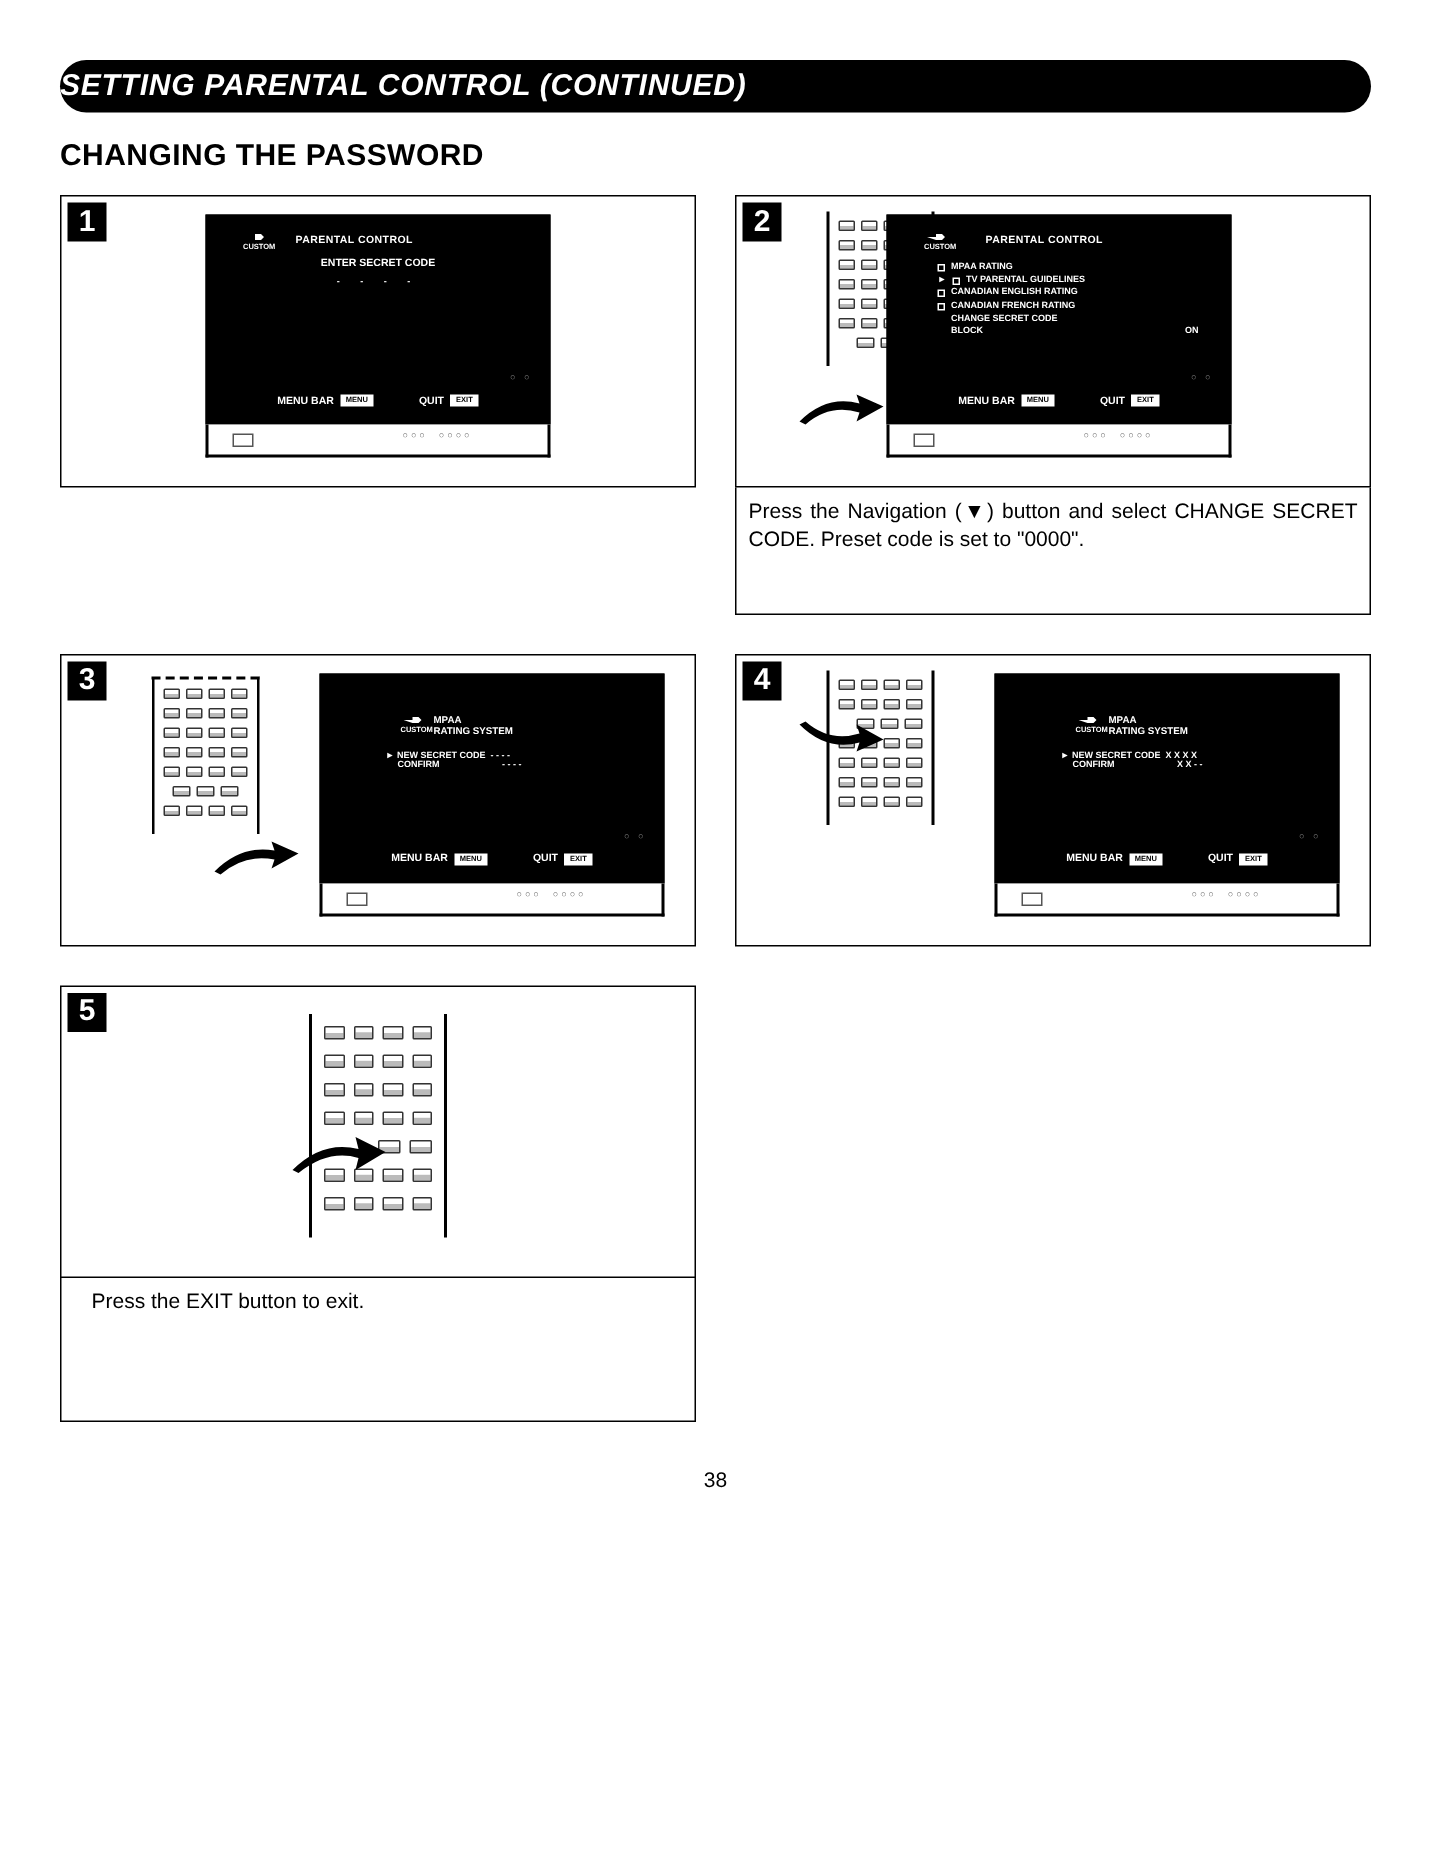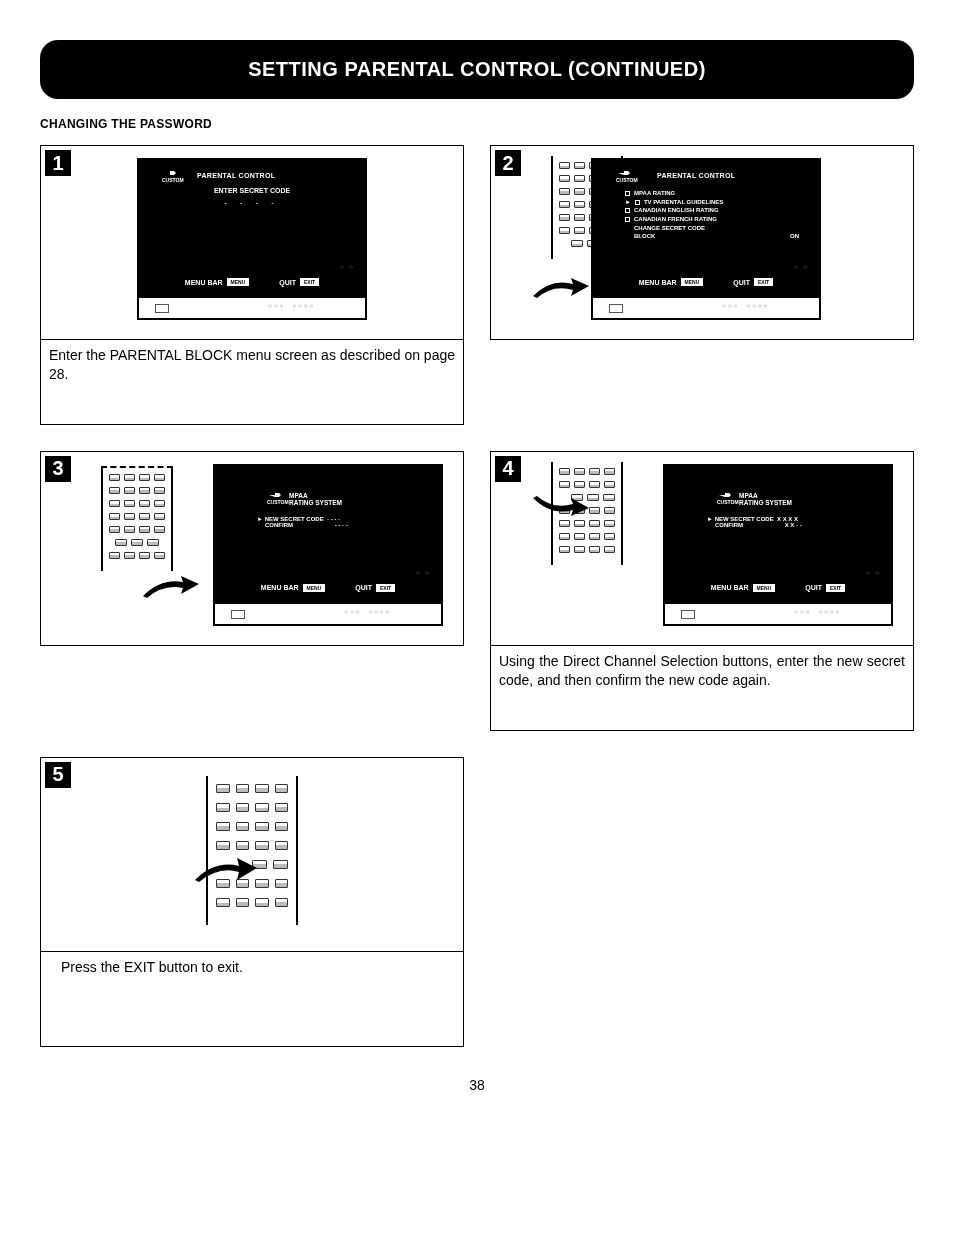--- a/index.html
+++ b/index.html
@@ -9,30 +9,31 @@
     margin: 0 auto;
     background: #fff;
     color: #000;
     padding: 40px 40px 20px 40px;
     font-size: 13px;
   }
   .title-bar {
     background: #000;
     color: #fff;
     border-radius: 18px;
-    text-align: center;
+    text-align: left;
     font-weight: bold;
     font-size: 20px;
-    padding: 18px 0;
+    padding: 6px 0;
     letter-spacing: 0.5px;
     margin-bottom: 18px;
+    font-style: italic;
   }
   .subheading {
     font-weight: bold;
-    font-size: 12px;
+    font-size: 20px;
     margin-bottom: 14px;
     letter-spacing: 0.3px;
   }
   .steps-grid {
     display: grid;
     grid-template-columns: 1fr 1fr;
     gap: 26px 26px;
     margin-bottom: 26px;
   }
   .step-cell { width: 100%; }
@@ -227,21 +228,20 @@
             <span>QUIT</span>
             <span class="tv-btn">EXIT</span>
           </div>
           <div class="leds">○ ○</div>
         </div>
         <div class="tv-base">
             <span class="dots">○○○&nbsp;&nbsp;○○○○</span>
           </div>
       </div>
     </div>
-    <div class="caption">Enter the PARENTAL BLOCK menu screen as described on page 28.</div>
   </div>
 
   <div class="step-cell">
     <div class="panel">
       <div class="step-num">2</div>
       <div class="remote">
         <div class="remote-row">
             <span class="rb"></span>
             <span class="rb"></span>
             <span class="rb"></span>
@@ -330,20 +330,21 @@
             <span>QUIT</span>
             <span class="tv-btn">EXIT</span>
           </div>
           <div class="leds">○ ○</div>
         </div>
         <div class="tv-base">
             <span class="dots">○○○&nbsp;&nbsp;○○○○</span>
           </div>
       </div>
     </div>
+    <div class="caption">Press the Navigation (▼) button and select CHANGE SECRET CODE. Preset code is set to "0000".</div>
   </div>
 
 </div>
 
 <div class="steps-grid">
 
   <div class="step-cell">
     <div class="panel">
       <div class="step-num">3</div>
       <div class="remote withtop" style="top:14px;">
@@ -506,21 +507,20 @@
             <span>QUIT</span>
             <span class="tv-btn">EXIT</span>
           </div>
           <div class="leds">○ ○</div>
         </div>
         <div class="tv-base">
             <span class="dots">○○○&nbsp;&nbsp;○○○○</span>
           </div>
       </div>
     </div>
-    <div class="caption">Using the Direct Channel Selection buttons, enter the new secret code, and then confirm the new code again.</div>
   </div>
 
 </div>
 
 <div class="steps-grid">
   <div class="step-cell step5-wrap">
     <div class="panel">
       <div class="step-num">5</div>
       <div class="remote-center">
         <div class="remote-row">

